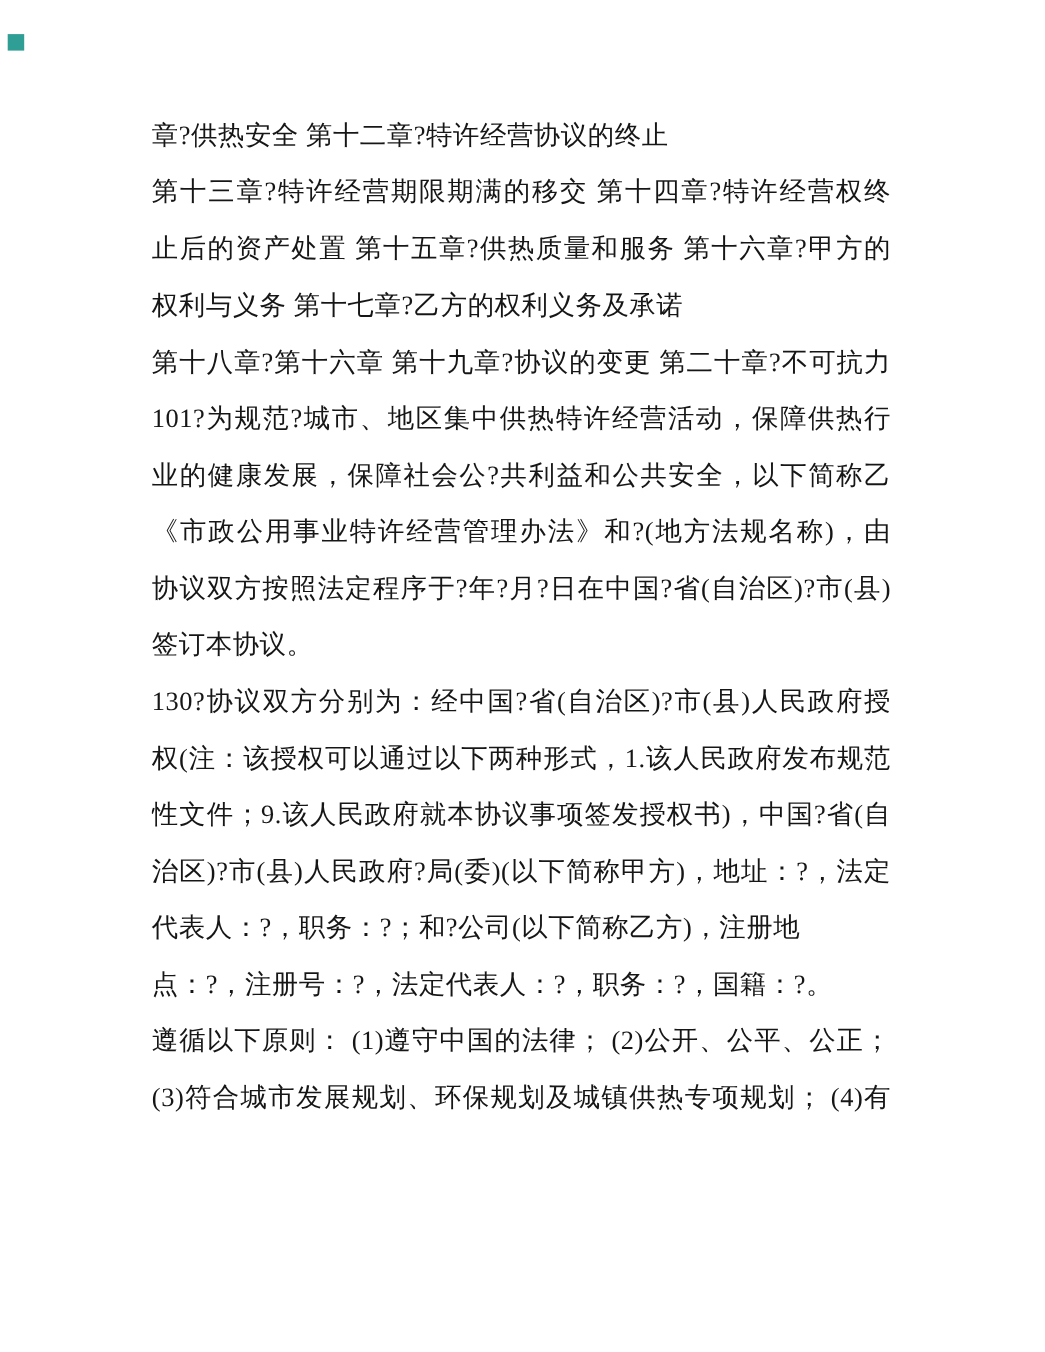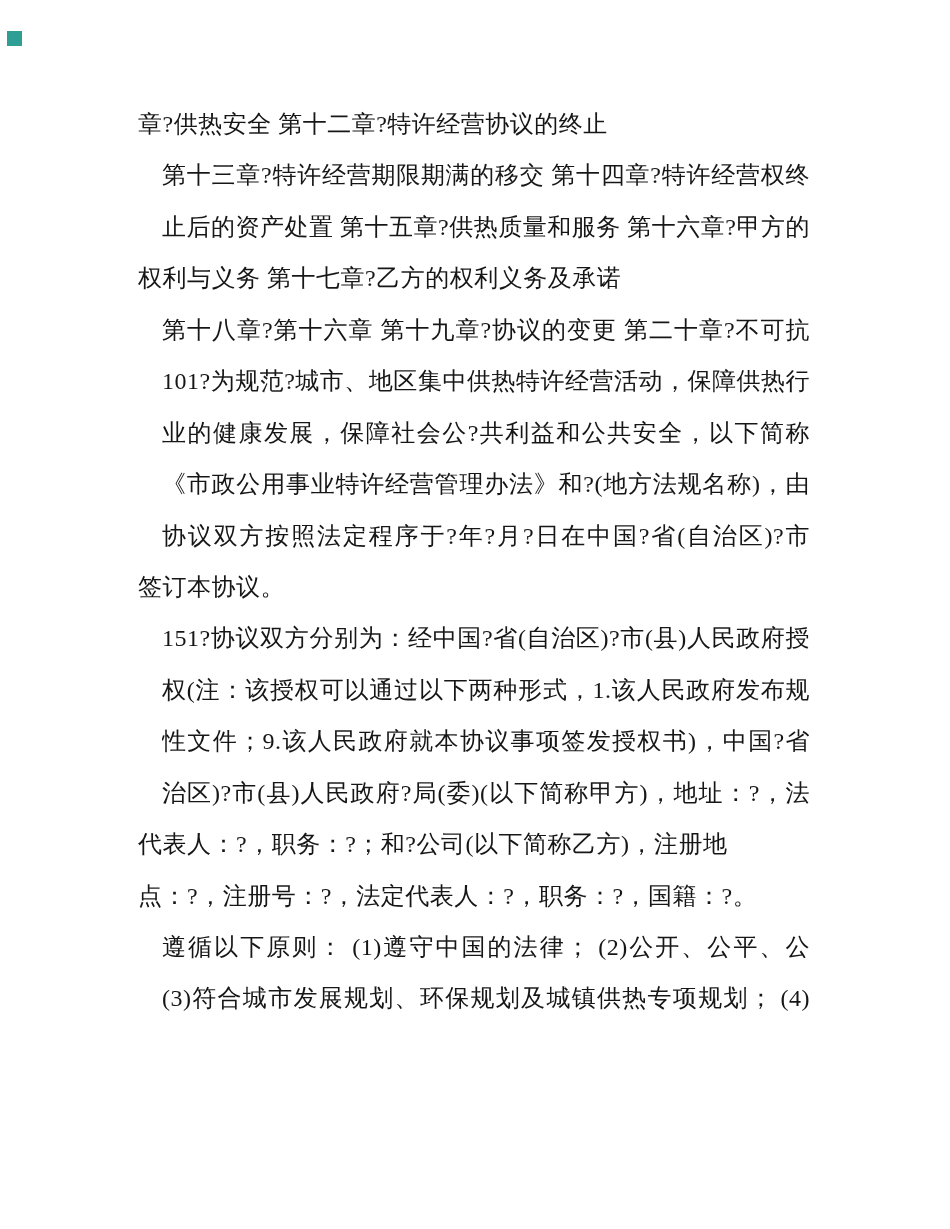--- a/index.html
+++ b/index.html
@@ -28,21 +28,20 @@
   .line {
     height: 51.45px;
     white-space: pre;
     overflow: visible;
   }
   .line.j {
     white-space: normal;
     text-align: justify;
     text-align-last: justify;
     overflow: hidden;
-    margin-left: 24px;
   }
   .marker {
     position: absolute;
     width: 15px;
     height: 15px;
   }
   .marker-top    { left: 7px; top: 31px; }
   .marker-bottom { left: 7px; top: 1191px; }
 </style>
 </head>
@@ -55,21 +54,21 @@
       <div class="line">章?供热安全 第十二章?特许经营协议的终止</div>
       <div class="line j">第十三章?特许经营期限期满的移交 第十四章?特许经营权终</div>
       <div class="line j">止后的资产处置 第十五章?供热质量和服务 第十六章?甲方的</div>
       <div class="line">权利与义务 第十七章?乙方的权利义务及承诺</div>
       <div class="line j">第十八章?第十六章 第十九章?协议的变更 第二十章?不可抗力</div>
       <div class="line j">101?为规范?城市、地区集中供热特许经营活动，保障供热行</div>
       <div class="line j">业的健康发展，保障社会公?共利益和公共安全，以下简称乙方</div>
       <div class="line j">《市政公用事业特许经营管理办法》和?(地方法规名称)，由</div>
       <div class="line j">协议双方按照法定程序于?年?月?日在中国?省(自治区)?市(县)</div>
       <div class="line">签订本协议。</div>
-      <div class="line j">151?协议双方分别为：经中国?省(自治区)?市(县)人民政府授</div>
+      <div class="line j">130?协议双方分别为：经中国?省(自治区)?市(县)人民政府授</div>
       <div class="line j">权(注：该授权可以通过以下两种形式，1.该人民政府发布规范</div>
       <div class="line j">性文件；9.该人民政府就本协议事项签发授权书)，中国?省(自</div>
       <div class="line j">治区)?市(县)人民政府?局(委)(以下简称甲方)，地址：?，法定</div>
       <div class="line">代表人：?，职务：?；和?公司(以下简称乙方)，注册地</div>
       <div class="line">点：?，注册号：?，法定代表人：?，职务：?，国籍：?。</div>
       <div class="line j">遵循以下原则： (1)遵守中国的法律； (2)公开、公平、公正；</div>
       <div class="line j">(3)符合城市发展规划、环保规划及城镇供热专项规划； (4)有</div>
     </div>
 </div>
 

